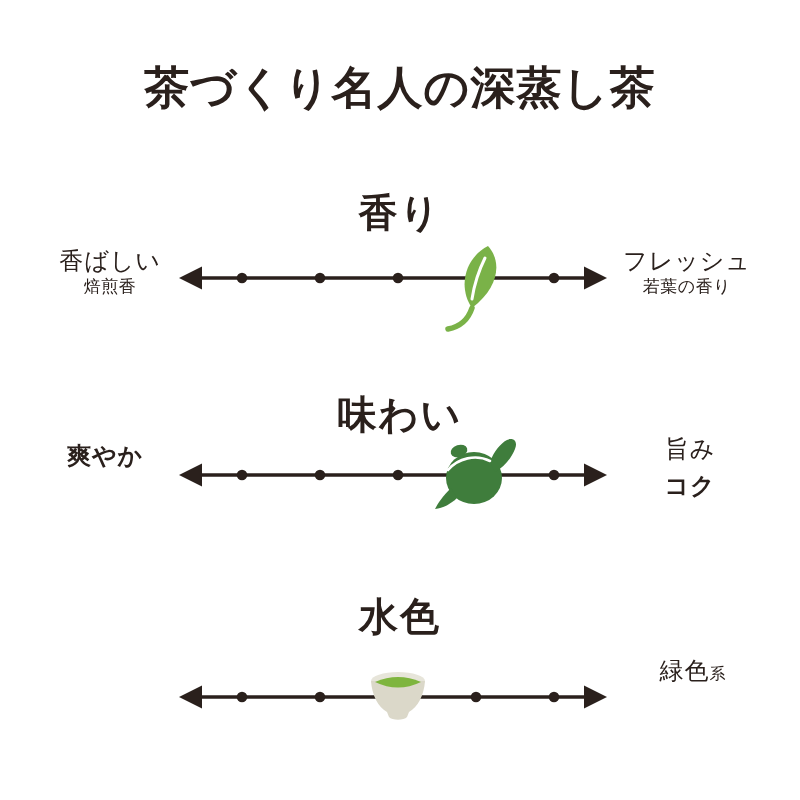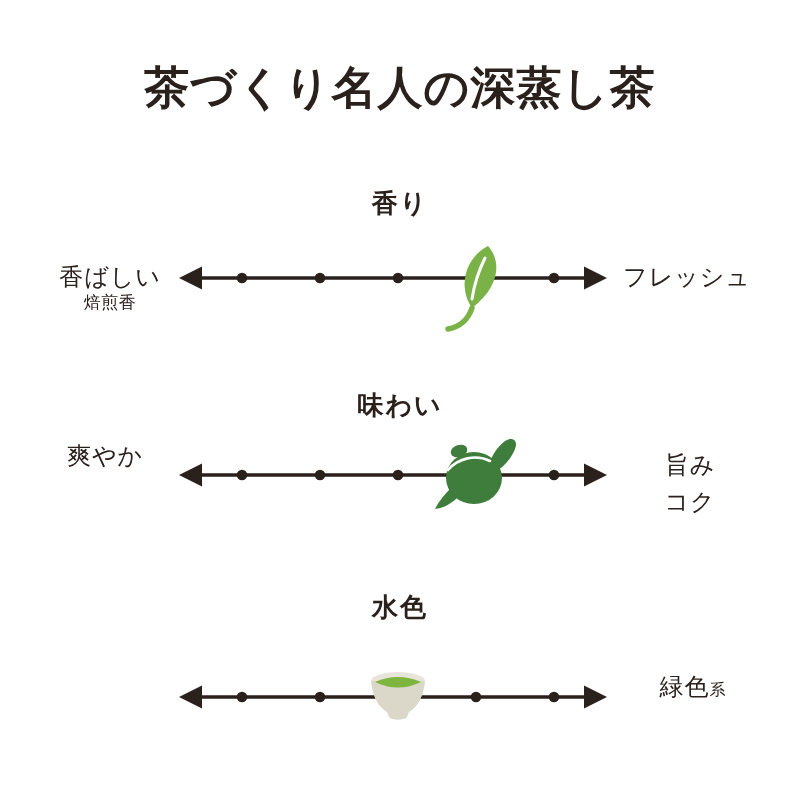--- a/index.html
+++ b/index.html
@@ -8,26 +8,26 @@
     font-family:"Liberation Sans",sans-serif;color:#2a201c;overflow:hidden;
   }
   .main-title{
     position:absolute;top:58px;left:0;width:800px;text-align:center;
     font-family:"DejaVu Serif","Liberation Serif",serif;font-weight:700;
     font-size:45px;letter-spacing:1px;color:#2a201c;margin:0;
   }
   .scale-title{
     position:absolute;left:0;width:800px;text-align:center;
     font-family:"DejaVu Serif","Liberation Serif",serif;font-weight:600;
-    font-size:26px;letter-spacing:2px;color:#2a201c;margin:0;
+    font-size:39px;letter-spacing:2px;color:#2a201c;margin:0;
   }
   .axis-svg{position:absolute;left:178px;width:430px;height:32px;display:block;}
   .axis-label{position:absolute;width:170px;text-align:center;line-height:1.25;}
-  .axis-label .main{font-size:24px;font-weight:500;letter-spacing:1px;margin-top:16px;}
-  .axis-label .main2{font-size:24px;font-weight:400;letter-spacing:1px;margin-top:7px;}
+  .axis-label .main{font-size:24px;font-weight:500;letter-spacing:1px;}
+  .axis-label .main2{font-size:24px;font-weight:700;letter-spacing:1px;margin-top:7px;}
   .axis-label .sub{font-size:17px;font-weight:400;margin-top:0;letter-spacing:0.5px;}
   .axis-label .suffix{font-size:16px;}
   .marker{position:absolute;display:block;}
 </style>
 </head>
 <body>
 
 <div id="canvas">
 
   <h1 class="main-title">茶づくり名人の深蒸し茶</h1>
@@ -46,20 +46,21 @@
       <polygon points="429,16 406,4.5 406,27.5" fill="#2a201c"></polygon>
       <circle cx="64" cy="16" r="5.3" fill="#2a201c"></circle>
       <circle cx="142" cy="16" r="5.3" fill="#2a201c"></circle>
       <circle cx="220" cy="16" r="5.3" fill="#2a201c"></circle>
       <circle cx="298" cy="16" r="5.3" fill="#2a201c"></circle>
       <circle cx="376" cy="16" r="5.3" fill="#2a201c"></circle>
     </svg>
 
     <div class="axis-label" style="left:602px;top:246px">
       <div class="main">フレッシュ</div>
+      <div class="sub">若葉の香り</div>
     </div>
 
     <svg class="marker" style="top: 242px; width: 64px; height: 92px; left: 444px;" viewBox="0 0 64 92">
       <path d="M44,4 C57,18 57,44 28,66 C13,44 22,15 44,4 Z" fill="#7ab248"></path>
       <path d="M28,66 C24,78 15,85 4,87" stroke="#7ab248" stroke-width="5.5" fill="none" stroke-linecap="round"></path>
       <path d="M41,16 C34,30 30,44 28,57" stroke="#ffffff" stroke-width="3" fill="none" stroke-linecap="round"></path>
     </svg>
   </section>
 
   <section>

